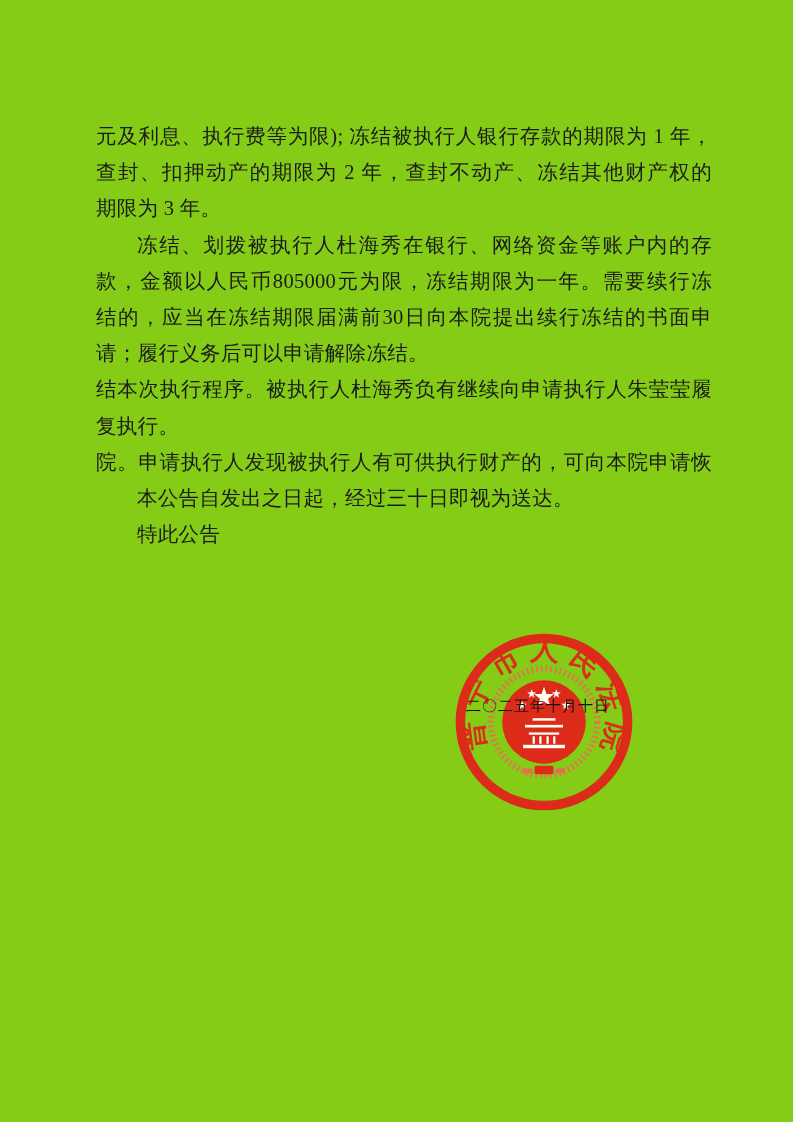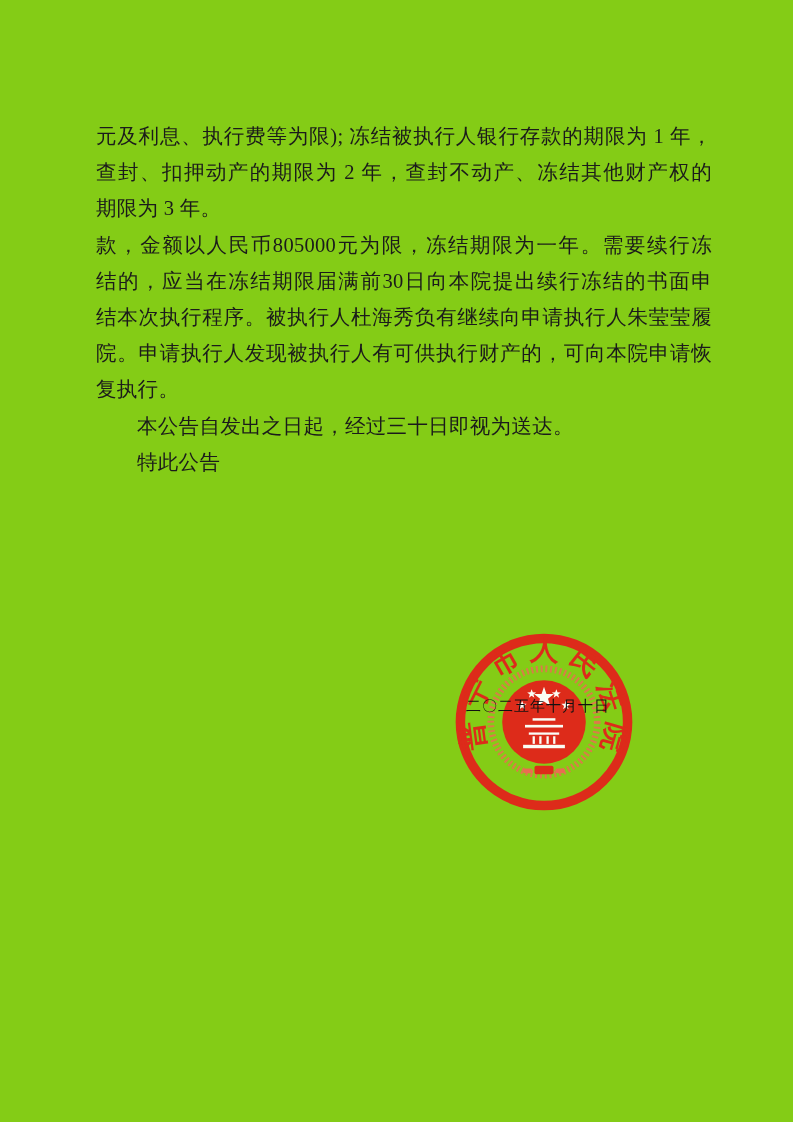--- a/index.html
+++ b/index.html
@@ -64,25 +64,27 @@
 </style>
 </head>
 <body>
 
 <div class="page">
 
   <div class="doc-body">
       <div class="line fill">元及利息、执行费等为限); 冻结被执行人银行存款的期限为 1 年，</div>
       <div class="line fill">查封、扣押动产的期限为 2 年，查封不动产、冻结其他财产权的</div>
       <div class="line">期限为 3 年。</div>
+      <div class="line fill indent">冻结、划拨被执行人杜海秀在银行、网络资金等账户内的存</div>
       <div class="line fill">款，金额以人民币805000元为限，冻结期限为一年。需要续行冻</div>
       <div class="line fill">结的，应当在冻结期限届满前30日向本院提出续行冻结的书面申</div>
+      <div class="line">请；履行义务后可以申请解除冻结。</div>
       <div class="line fill">结本次执行程序。被执行人杜海秀负有继续向申请执行人朱莹莹履</div>
+      <div class="line">复执行。</div>
       <div class="line fill">院。申请执行人发现被执行人有可供执行财产的，可向本院申请恢</div>
-      <div class="line">复执行。</div>
       <div class="line indent">本公告自发出之日起，经过三十日即视为送达。</div>
       <div class="line indent">特此公告</div>
     </div>
 
   <div class="seal-wrap">
     <svg viewBox="0 0 200 200" width="190" height="190">
 
       <circle cx="100" cy="100" r="88" fill="none" stroke="#e1251b" stroke-width="10"></circle>
 
       <defs>

